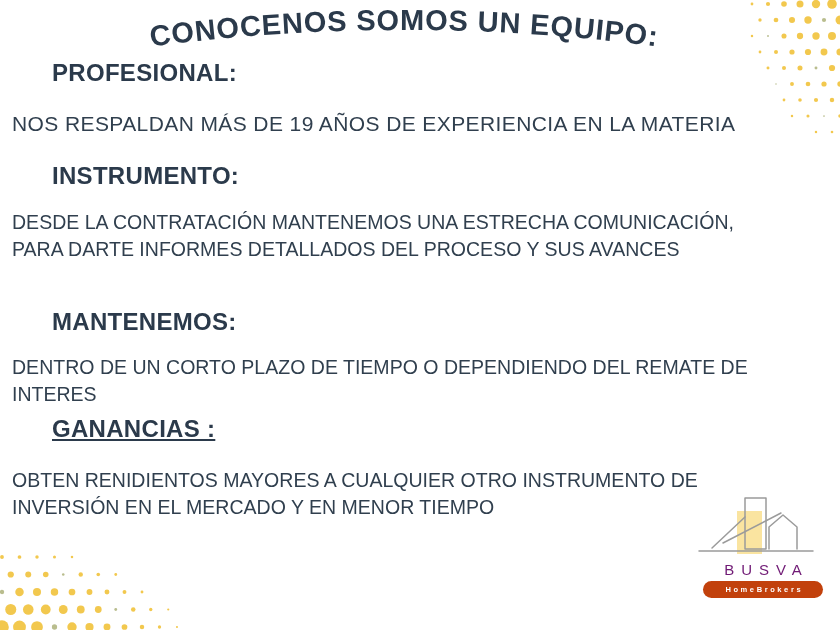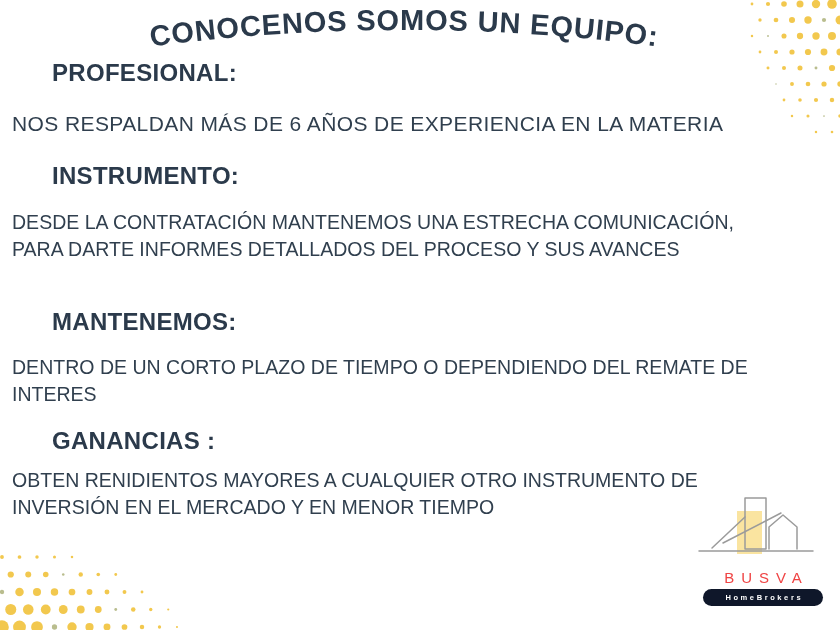--- a/index.html
+++ b/index.html
@@ -44,49 +44,49 @@
   }
   .condensed { transform: scaleX(0.93); transform-origin: left top; }
   .wide { letter-spacing: 0.4px; }
 
   .h-profesional  { top: 60px;  }
   .b-profesional  { top: 110px; }
   .h-transparente { top: 163px; }
   .b-transparente { top: 208px; }
   .h-entregado    { top: 309px; }
   .b-entregado    { top: 353px; }
-  .h-ganancias    { top: 428px; }
+  .h-ganancias    { top: 416px; text-decoration: underline; }
   .b-ganancias    { top: 466px; }
 
   
   .dots-tr { position: absolute; top: 0; right: 0; }
   .dots-bl { position: absolute; bottom: 0; left: 0; }
 
   
   .logo {
     position: absolute;
     left: 693px;
     top: 487px;
     width: 140px;
     text-align: center;
   }
   .logo-brand {
-    margin-top: 9px;
+    margin-top: 1px;
     font-size: 15px;
     letter-spacing: 7px;
     padding-left: 7px;
-    color: #ef4444;
+    color: #701a75;
     line-height: 16px;
   }
   .logo-pill {
     width: 120px;
     height: 17px;
     margin: 3px auto 0 auto;
     border-radius: 9px;
-    background: #0f172a;
+    background: #c2410c;
   }
   .logo-pill span {
     display: block;
     font-size: 7.5px;
     font-weight: bold;
     letter-spacing: 2.6px;
     padding-left: 2.6px;
     color: #ffffff;
     line-height: 17px;
   }
@@ -100,21 +100,21 @@
     <defs>
       <path id="titlearc" d="M 140 48 Q 404 12 668 48" fill="none"></path>
     </defs>
     <text text-anchor="middle">
       <textPath href="#titlearc" xlink:href="#titlearc" startOffset="50%">CONOCENOS SOMOS UN EQUIPO:</textPath>
     </text>
   </svg>
 
   <div class="section-heading h-profesional">PROFESIONAL:</div>
   <div class="section-body b-profesional wide">
-    <div>NOS RESPALDAN MÁS DE 6 AÑOS DE EXPERIENCIA EN LA MATERIA</div>
+    <div>NOS RESPALDAN MÁS DE 19 AÑOS DE EXPERIENCIA EN LA MATERIA</div>
   </div>
 
   <div class="section-heading h-transparente">INSTRUMENTO:</div>
   <div class="section-body b-transparente condensed">
     <div>DESDE LA CONTRATACIÓN MANTENEMOS UNA ESTRECHA COMUNICACIÓN,</div>
     <div>PARA DARTE INFORMES DETALLADOS DEL PROCESO Y SUS AVANCES</div>
   </div>
 
   <div class="section-heading h-entregado">MANTENEMOS:</div>
   <div class="section-body b-entregado condensed">

